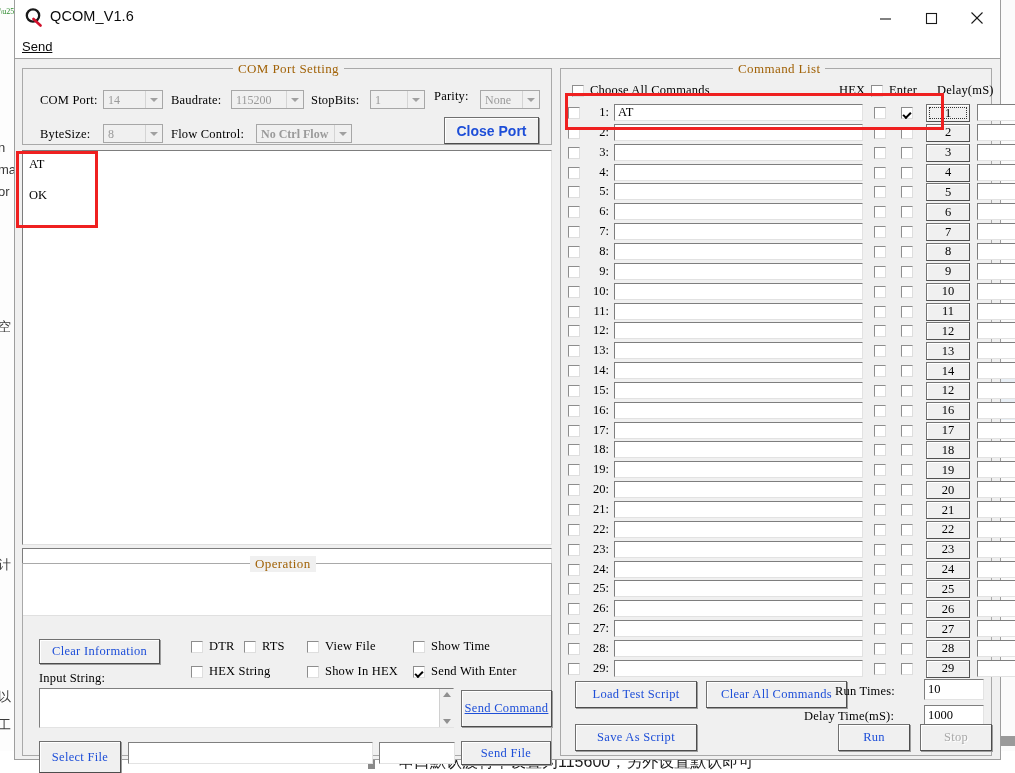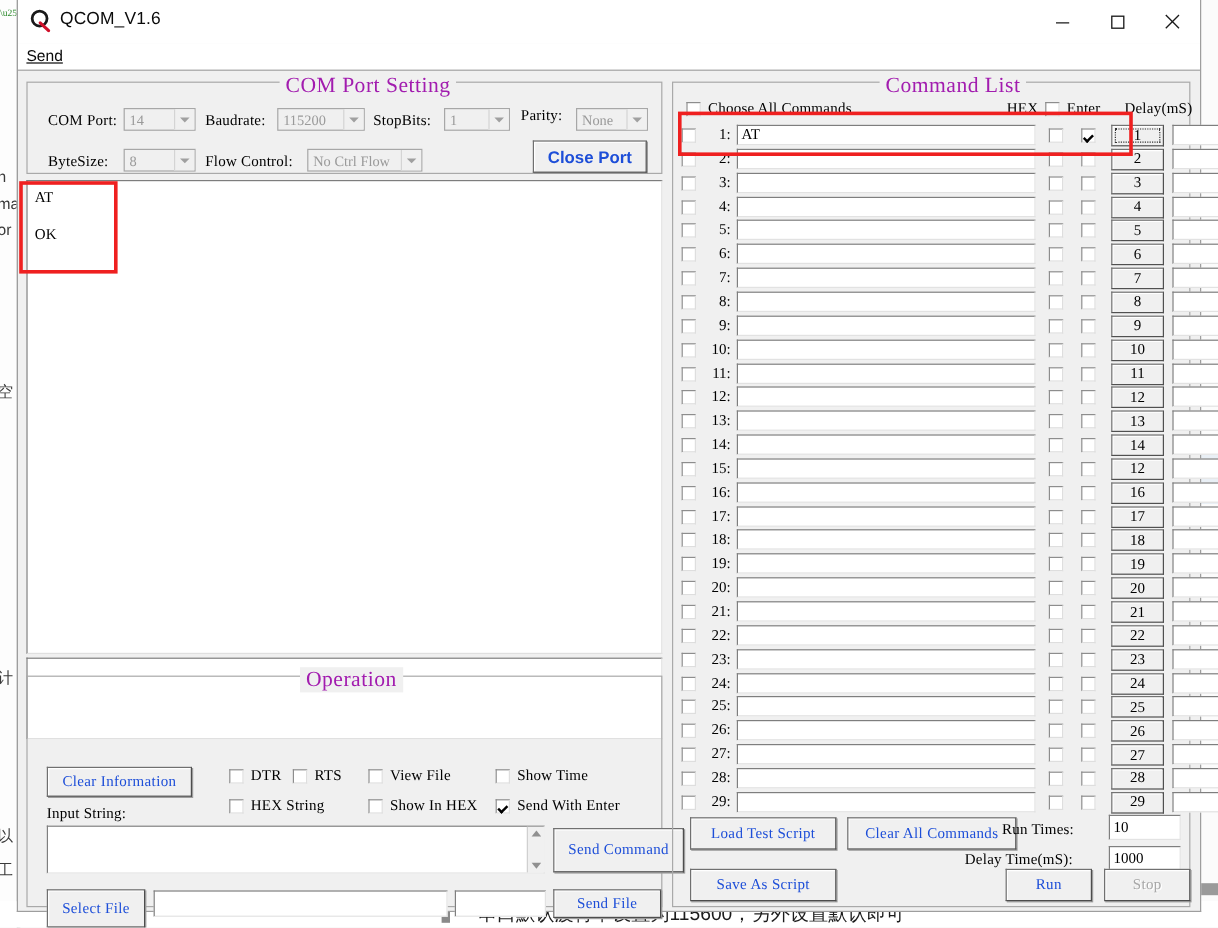--- a/index.html
+++ b/index.html
@@ -117,21 +117,21 @@
 
   
   .group {
     position: absolute;
     border: 1px solid #a9a9a9;
     background: transparent;
   }
   .group > .glegend {
     position: absolute; top: -8px;
     background: #f0f0f0; padding: 0 5px;
-    font-size: 18px; color: #a21caf;
+    font-size: 13px; color: #a16207;
     letter-spacing: .4px; white-space: nowrap;
   }
 
   
   .lbl {
     position: absolute; font-size: 12.5px; color: #000;
     white-space: nowrap; letter-spacing: .2px;
   }
 
   
@@ -375,21 +375,21 @@
 
       <div class="lbl" style="left:17px; top:58px;">ByteSize:</div>
       <div class="combo" style="left:80px; top:55px; width:60px;">
         <div class="cval">8</div>
         <div class="carrow">
             <i></i>
           </div>
       </div>
 
       <div class="lbl" style="left:148px; top:58px;">Flow Control:</div>
-      <div class="combo" style="left:233px; top:55px; width:96px;">
+      <div class="combo" style="left:233px; top:55px; width:96px;font-weight:bold;">
         <div class="cval">No Ctrl Flow</div>
         <div class="carrow">
             <i></i>
           </div>
       </div>
 
       <div class="btn bold" style="left:421px; top:48px; width:95px; height:27px;">Close Port</div>
     </div>
 
     <div class="pane" style="left:7px; top:90px; width:530px; height:395px;">
@@ -425,21 +425,21 @@
       <div class="lbl" style="left:302px; top:100px;">Show In HEX</div>
 
       <div class="cbx checked" style="left:390px; top:102px;"></div>
       <div class="lbl" style="left:408px; top:100px;">Send With Enter</div>
 
       <div class="tbox sunken" style="left:16px; top:124px; width:415px; height:40px; padding:2px 0 0 4px;"></div>
       <div class="spin" style="left:416px; top:125px; height:38px;">
         <i class="up"></i>
         <i class="dn"></i>
       </div>
-      <div class="btn" style="left:438px; top:126px; width:109px; height:37px;">Send Command</div>
+      <div class="btn" style="left:438px; top:126px; width:91px; height:37px;text-decoration:underline;">Send Command</div>
 
       <div class="btn" style="left:16px; top:177px; width:82px; height:32px;">Select File</div>
       <div class="tbox sunken" style="left:105px; top:178px; width:245px; height:22px;"></div>
       <div class="tbox sunken" style="left:356px; top:178px; width:76px; height:22px;"></div>
       <div class="btn" style="left:438px; top:177px; width:90px; height:24px;">Send File</div>
 
     </div>
 
     <div class="group" style="left:545px; top:8px; width:432px; height:688px;">
       <div class="glegend" style="left:172px;">Command List</div>

